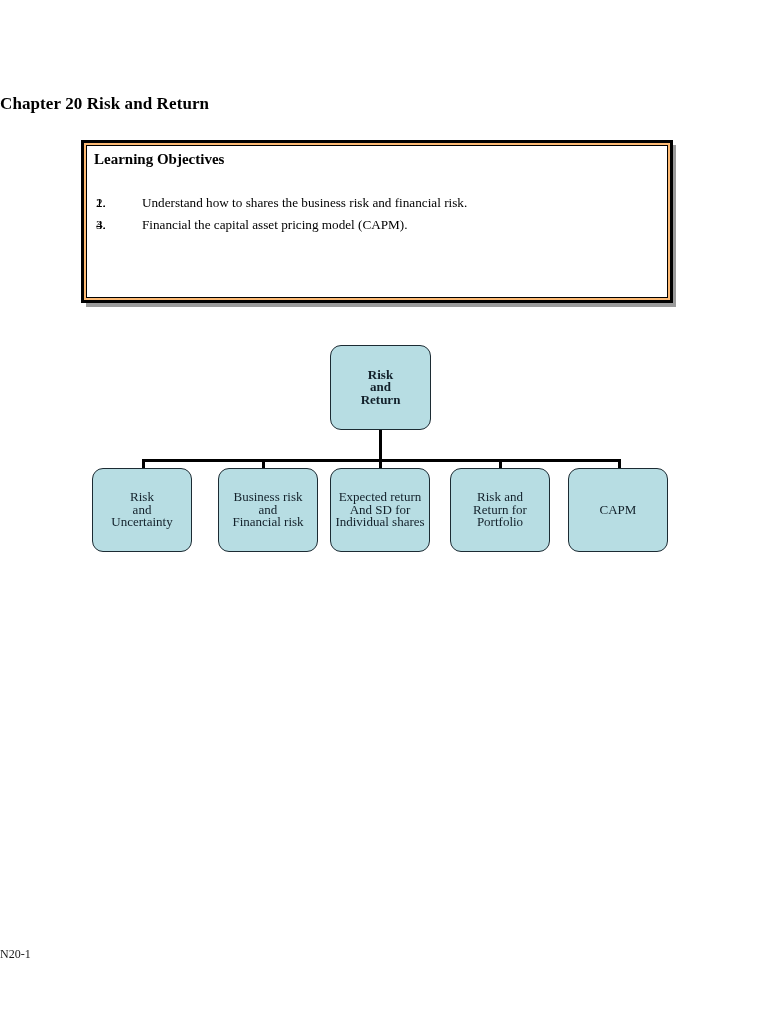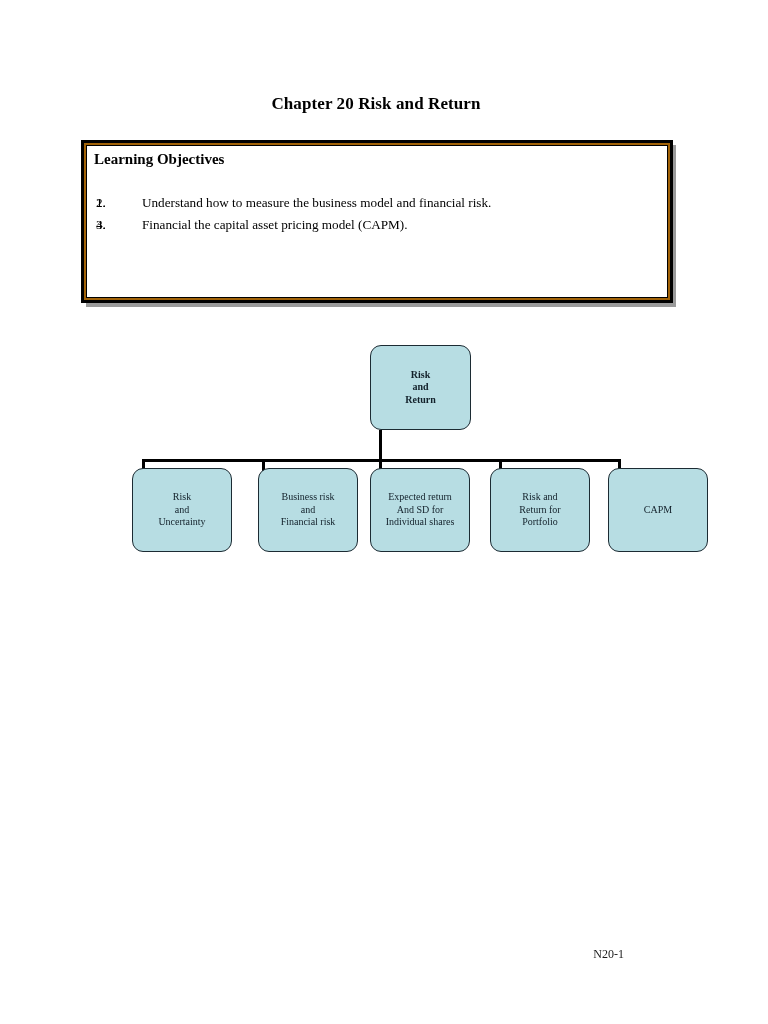--- a/index.html
+++ b/index.html
@@ -12,45 +12,44 @@
     height: 1024px;
     position: relative;
     font-family: "Liberation Serif", "DejaVu Serif", serif;
     color: #000000;
     overflow: hidden;
   }
 
   
   .page-title {
     position: absolute;
-    left: 18px;
+    left: 0;
     top: 94px;
     width: 716px;
-    text-align: center;
     font-size: 17px;
     font-weight: bold;
     letter-spacing: 0.1px;
   }
 
   
   .lo-shadow {
     position: absolute;
     left: 86px;
     top: 145px;
     width: 590px;
     height: 162px;
     background: #9a9a9a;
   }
   .lo-panel {
     position: absolute;
     left: 81px;
     top: 140px;
     width: 592px;
     height: 163px;
-    background: #a16207;
+    background: #fdba74;
     border: 3px solid #000000;
     box-sizing: border-box;
   }
   .lo-inner {
     position: absolute;
     left: 2px;
     top: 2px;
     right: 2px;
     bottom: 2px;
     border: 1px solid #000000;
@@ -95,25 +94,24 @@
   .node {
     position: absolute;
     background: #b7dde3;
     border: 1.4px solid #1c2b33;
     border-radius: 11px;
     box-sizing: border-box;
     display: flex;
     align-items: center;
     justify-content: center;
     text-align: center;
-    font-size: 10px;
+    font-size: 13px;
     line-height: 12.4px;
     color: #12202a;
     z-index: 2;
-    margin-left: 40px;
   }
   .node-root {
     left: 330px;
     top: 345px;
     width: 101px;
     height: 85px;
     font-weight: bold;
   }
   .node-child {
     top: 468px;
@@ -152,41 +150,41 @@
   .d3 { left: 379px; }
   .d4 { left: 499px; }
   .d5 { left: 618px; }
 
   
   .footer {
     position: absolute;
     left: 0;
     top: 947px;
     width: 624px;
-    text-align: right;
+    text-align: left;
     font-size: 12px;
     color: #1a1a1a;
   }
 </style>
 </head>
 <body>
 
 <div class="page-title">Chapter 20 Risk and Return</div>
 
 <div class="lo-shadow"></div>
 <div class="lo-panel">
   <div class="lo-inner">
     <div class="lo-heading">Learning Objectives</div>
     <div class="lo-list">
       <p class="lo-item">
         <span class="lo-num">1.</span>
       </p>
       <p class="lo-item">
         <span class="lo-num">2.</span>
-        <span>Understand how to measure the business model and financial risk.</span>
+        <span>Understand how to shares the business risk and financial risk.</span>
       </p>
       <p class="lo-item">
         <span class="lo-num">3.</span>
       </p>
       <p class="lo-item">
         <span class="lo-num">4.</span>
         <span>Financial the capital asset pricing model (CAPM).</span>
       </p>
     </div>
   </div>

